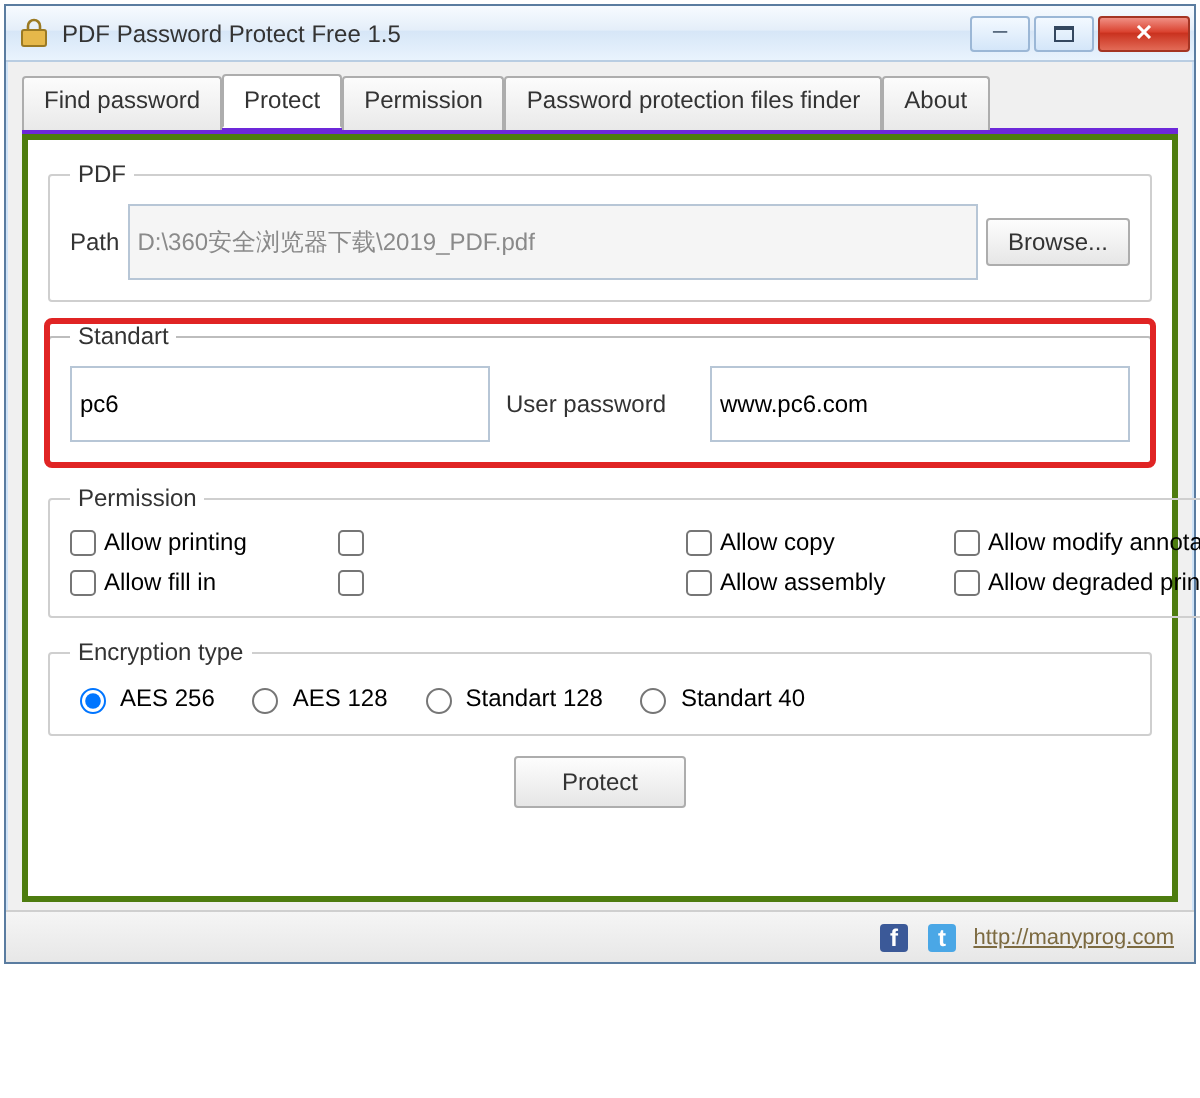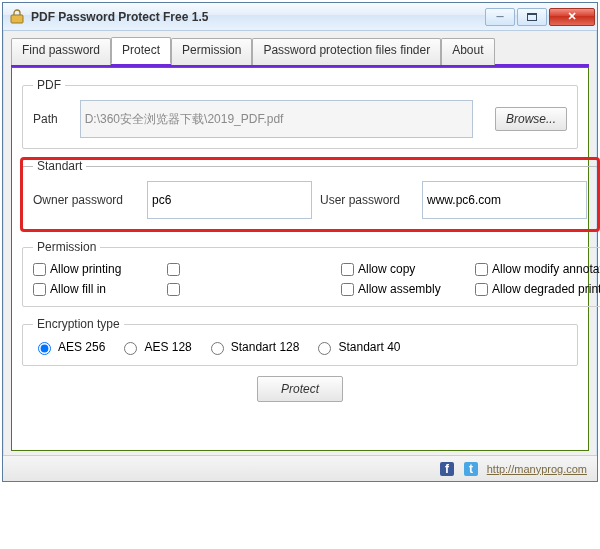--- a/index.html
+++ b/index.html
@@ -1,36 +1,36 @@
 <!DOCTYPE html>
 <html><head>
 <meta charset="utf-8">
 <style>
   * { box-sizing: border-box; font-family: "Segoe UI", Tahoma, sans-serif; font-size: 12px; }
   body { margin: 0; background: #fff; width: 600px; height: 549px; overflow: hidden; }
   .window { width: 596px; height: 480px; margin: 2px; border: 1px solid #5a7ca0; background: #f0f0f0; box-shadow: 0 0 0 1px #cfe3f7 inset; position: relative; }
   .titlebar { height: 28px; background: linear-gradient(#f7fbff,#e4eef9 45%,#d6e6f7 46%,#e9f3fd); display: flex; align-items: center; padding: 0 2px 0 6px; border-bottom: 1px solid #b9cde2; }
   .titlebar .icon { width: 16px; height: 16px; margin-right: 6px; display: flex; align-items: center; justify-content: center; }
-  .titlebar .title { flex: 1; color: #333; font-weight: bold; }
+  .titlebar .title { flex: 1; color: #333; }
   .winbtns { display: flex; gap: 2px; }
   .winbtn { width: 30px; height: 18px; border: 1px solid #9bb7d6; border-radius: 2px; background: linear-gradient(#f3f9ff,#d4e6f9); display: flex; align-items: center; justify-content: center; font-size: 10px; font-family: Arial; color: #33475f; }
   .winbtn.max { width:30px; }
   .winbtn.close { width: 46px; background: linear-gradient(#f08f84,#d9402d 45%,#c9301d 46%,#e26a56); border-color: #a43524; color: #fff; font-weight: bold; font-size: 11px; }
   .client { padding: 6px 8px 4px; }
   .tabs { display: flex; border-bottom: 4px solid #6d28d9; margin-bottom: -1px; }
   .tab { padding: 4px 10px 5px; border: 1px solid #adadad; border-bottom: none; background: linear-gradient(#fcfcfc,#e9e9e9); margin-right: 0; border-top-left-radius: 2px; border-top-right-radius: 2px; color: #333; position: relative; top: 1px; }
   .tab.active { background: #fff; border-bottom: 1px solid #fff; top: 0; padding-top: 5px; padding-bottom: 6px; z-index: 2; }
-  .tabpane { border: 1px solid #4d7c0f; background: #fff; padding: 10px 10px 8px; height: 384px; position: relative; }
+  .tabpane { border: 3px solid #4d7c0f; background: #fff; padding: 10px 10px 8px; height: 384px; position: relative; }
   fieldset { border: 1px solid #cfcfcf; border-radius: 2px; margin: 0 0 10px 0; padding: 8px 10px 10px; }
   legend { padding: 0 4px; color: #333; }
-  .row { display: flex; align-items: center; gap: 22px; }
+  .row { display: flex; align-items: center; gap: 4px; }
   label.inline { color: #333; }
   input[type=text] { border: 1px solid #b7c6d6; padding: 2px 4px; height: 38px; font-size: 12px; }
   input[type=text][readonly] { background: #f5f5f5; color: #8a8a8a; }
-  .btn { border: 1px solid #adadad; background: linear-gradient(#fdfdfd,#e6e6e6); padding: 2px 10px; height: 24px; border-radius: 2px; color: #333; font-style: italic; }
+  .btn { border: 1px solid #adadad; background: linear-gradient(#fdfdfd,#e6e6e6); padding: 2px 10px; height: 24px; border-radius: 2px; color: #333; }
   .perm-grid { display: grid; grid-template-columns: 130px 170px 130px 1fr; row-gap: 6px; column-gap: 4px; }
   .chk { display: flex; align-items: flex-end; gap: 4px; white-space: nowrap; }
   .chk input { width: 13px; height: 13px; margin: 0; }
   .radios { display: flex; gap: 14px; align-items: center; }
   .rad { display: flex; align-items: center; gap: 4px; }
   .protectbtn-row { display: flex; justify-content: center; margin-top: 8px; }
   .protectbtn { width: 86px; height: 26px; }
   .statusbar { position: absolute; bottom: 0; left: 0; right: 0; height: 26px; background: linear-gradient(#f5f5f5,#e7e7e7); border-top: 1px solid #cfcfcf; display: flex; align-items: center; justify-content: flex-end; padding: 0 10px; gap: 8px; }
   .statusbar a { color: #7c6a40; font-size: 11px; }
   .sicon { width: 16px; height: 16px; display: flex; align-items: center; justify-content: center; }
@@ -81,21 +81,20 @@
         <div class="row">
           <label class="inline">Path</label>
           <input type="text" readonly="" style="flex: 1 1 0%;" value="D:\360安全浏览器下载\2019_PDF.pdf">
           <button class="btn">Browse...</button>
         </div>
       </fieldset>
 
       <fieldset class="password highlight">
         <legend>Standart</legend>
         <div class="pw-row">
-          <label class="inline lbl-owner">Owner password</label>
           <input type="text" value="pc6" style="">
           <label class="inline lbl-user">User password</label>
           <input type="text" value="www.pc6.com" style="">
         </div>
       </fieldset>
 
       <fieldset>
         <legend>Permission</legend>
         <div class="perm-grid">
           <label class="chk">

